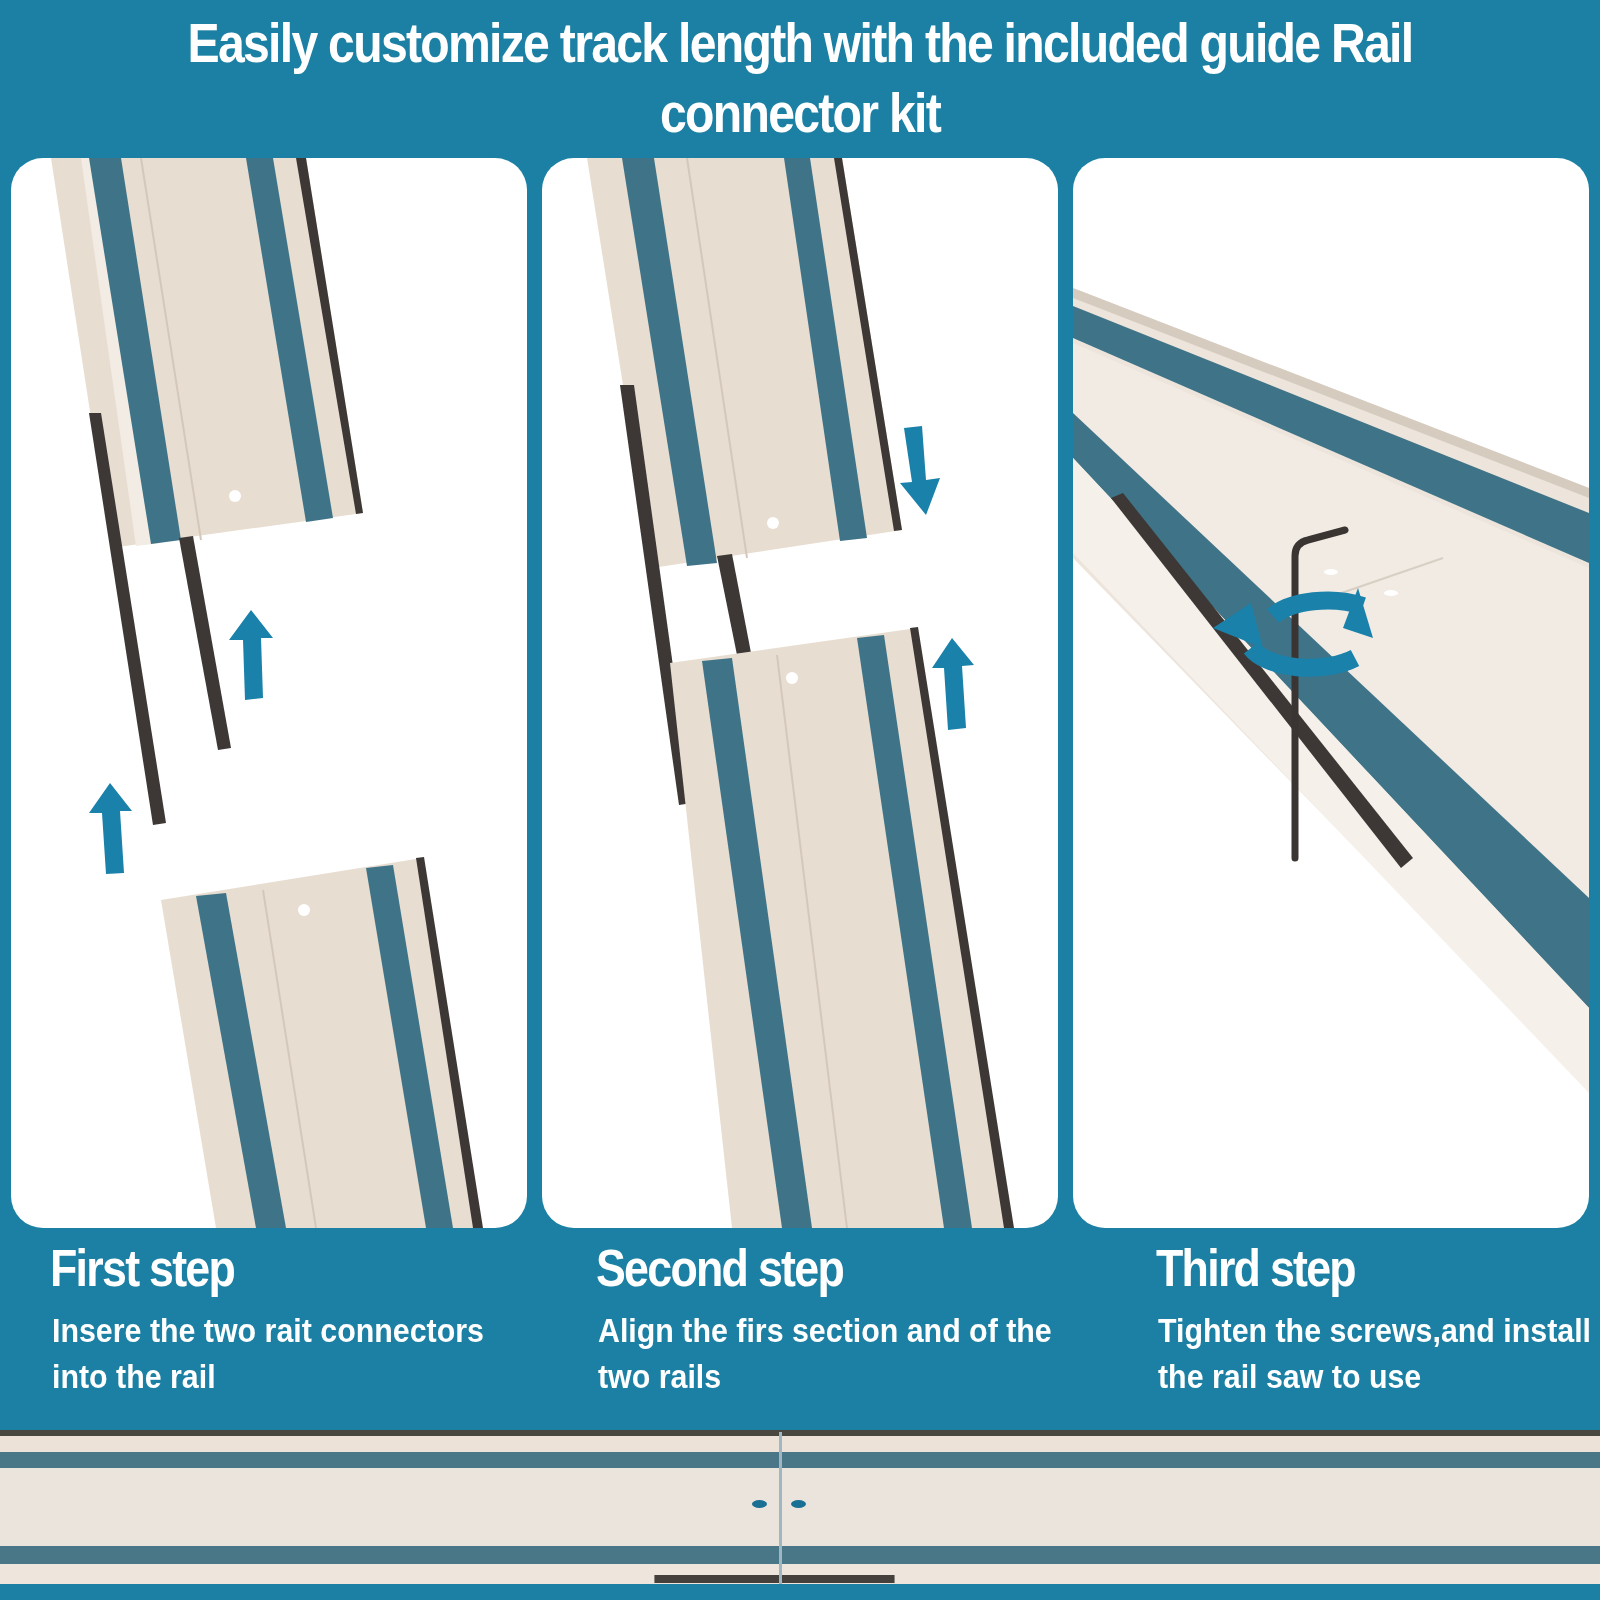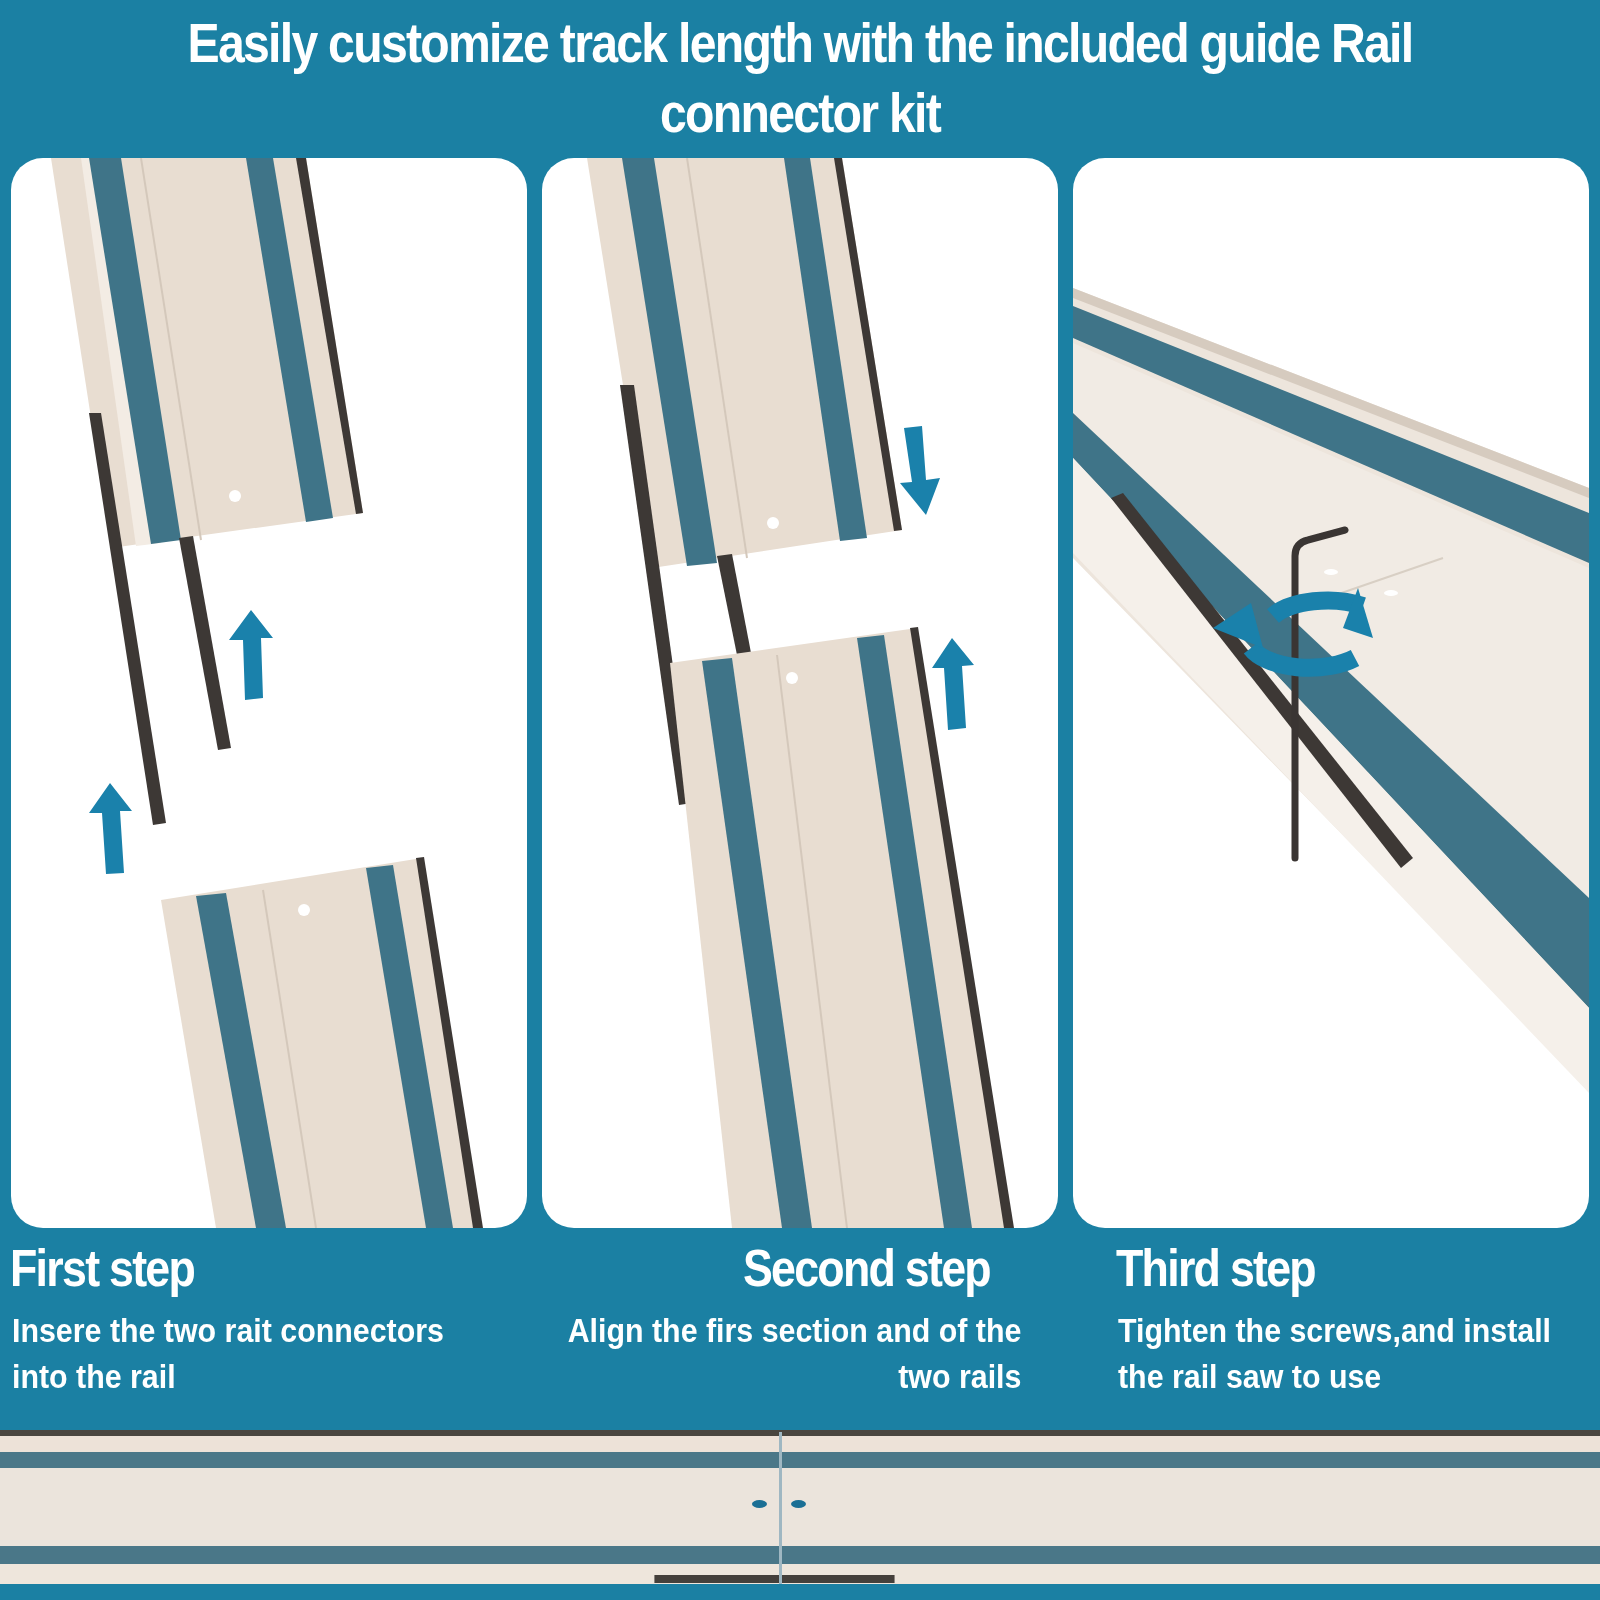--- a/index.html
+++ b/index.html
@@ -1,24 +1,24 @@
 <!DOCTYPE html>
 <html><head>
 <meta charset="utf-8">
 <style>
   html,body{margin:0;padding:0;}
   body{width:1600px;height:1600px;background:#1b80a3;position:relative;overflow:hidden;font-family:"Liberation Sans","DejaVu Sans",sans-serif;}
   .title{position:absolute;left:0;top:8px;width:1600px;text-align:center;color:#fff;font-weight:bold;font-size:56px;line-height:70px;letter-spacing:-2px;transform:scaleX(0.86);transform-origin:800px 0;}
   .panel{position:absolute;top:158px;width:516px;height:1070px;background:#fff;border-radius:32px;overflow:hidden;}
   .panel svg{position:absolute;left:0;top:0;width:516px;height:1070px;}
   #p1{left:11px;} #p2{left:542px;} #p3{left:1073px;}
-  .step{position:absolute;top:1238px;color:#fff;}
+  .step{position:absolute;top:1238px;color:#fff;margin-left:40px;}
   .step h2{margin:0;font-size:52px;font-weight:bold;line-height:60px;letter-spacing:-2px;transform:scaleX(0.86);transform-origin:0 0;white-space:nowrap;}
   .step p{margin:10px 0 0 2px;font-size:33px;line-height:46px;font-weight:bold;width:520px;transform:scaleX(0.92);transform-origin:0 0;}
-  #s1{left:10px;} #s2{left:541px;text-align:right;} #s3{left:1116px;}
+  #s1{left:10px;} #s2{left:556px;} #s3{left:1116px;}
   .bottom{position:absolute;left:0;top:1400px;width:1600px;height:200px;}
   .bottom svg{width:1600px;height:200px;display:block;}
 </style>
 </head>
 <body>
 
 <div class="title">
   <div>Easily customize track length with the included guide Rail</div>
   <div>connector kit</div>
 </div>

